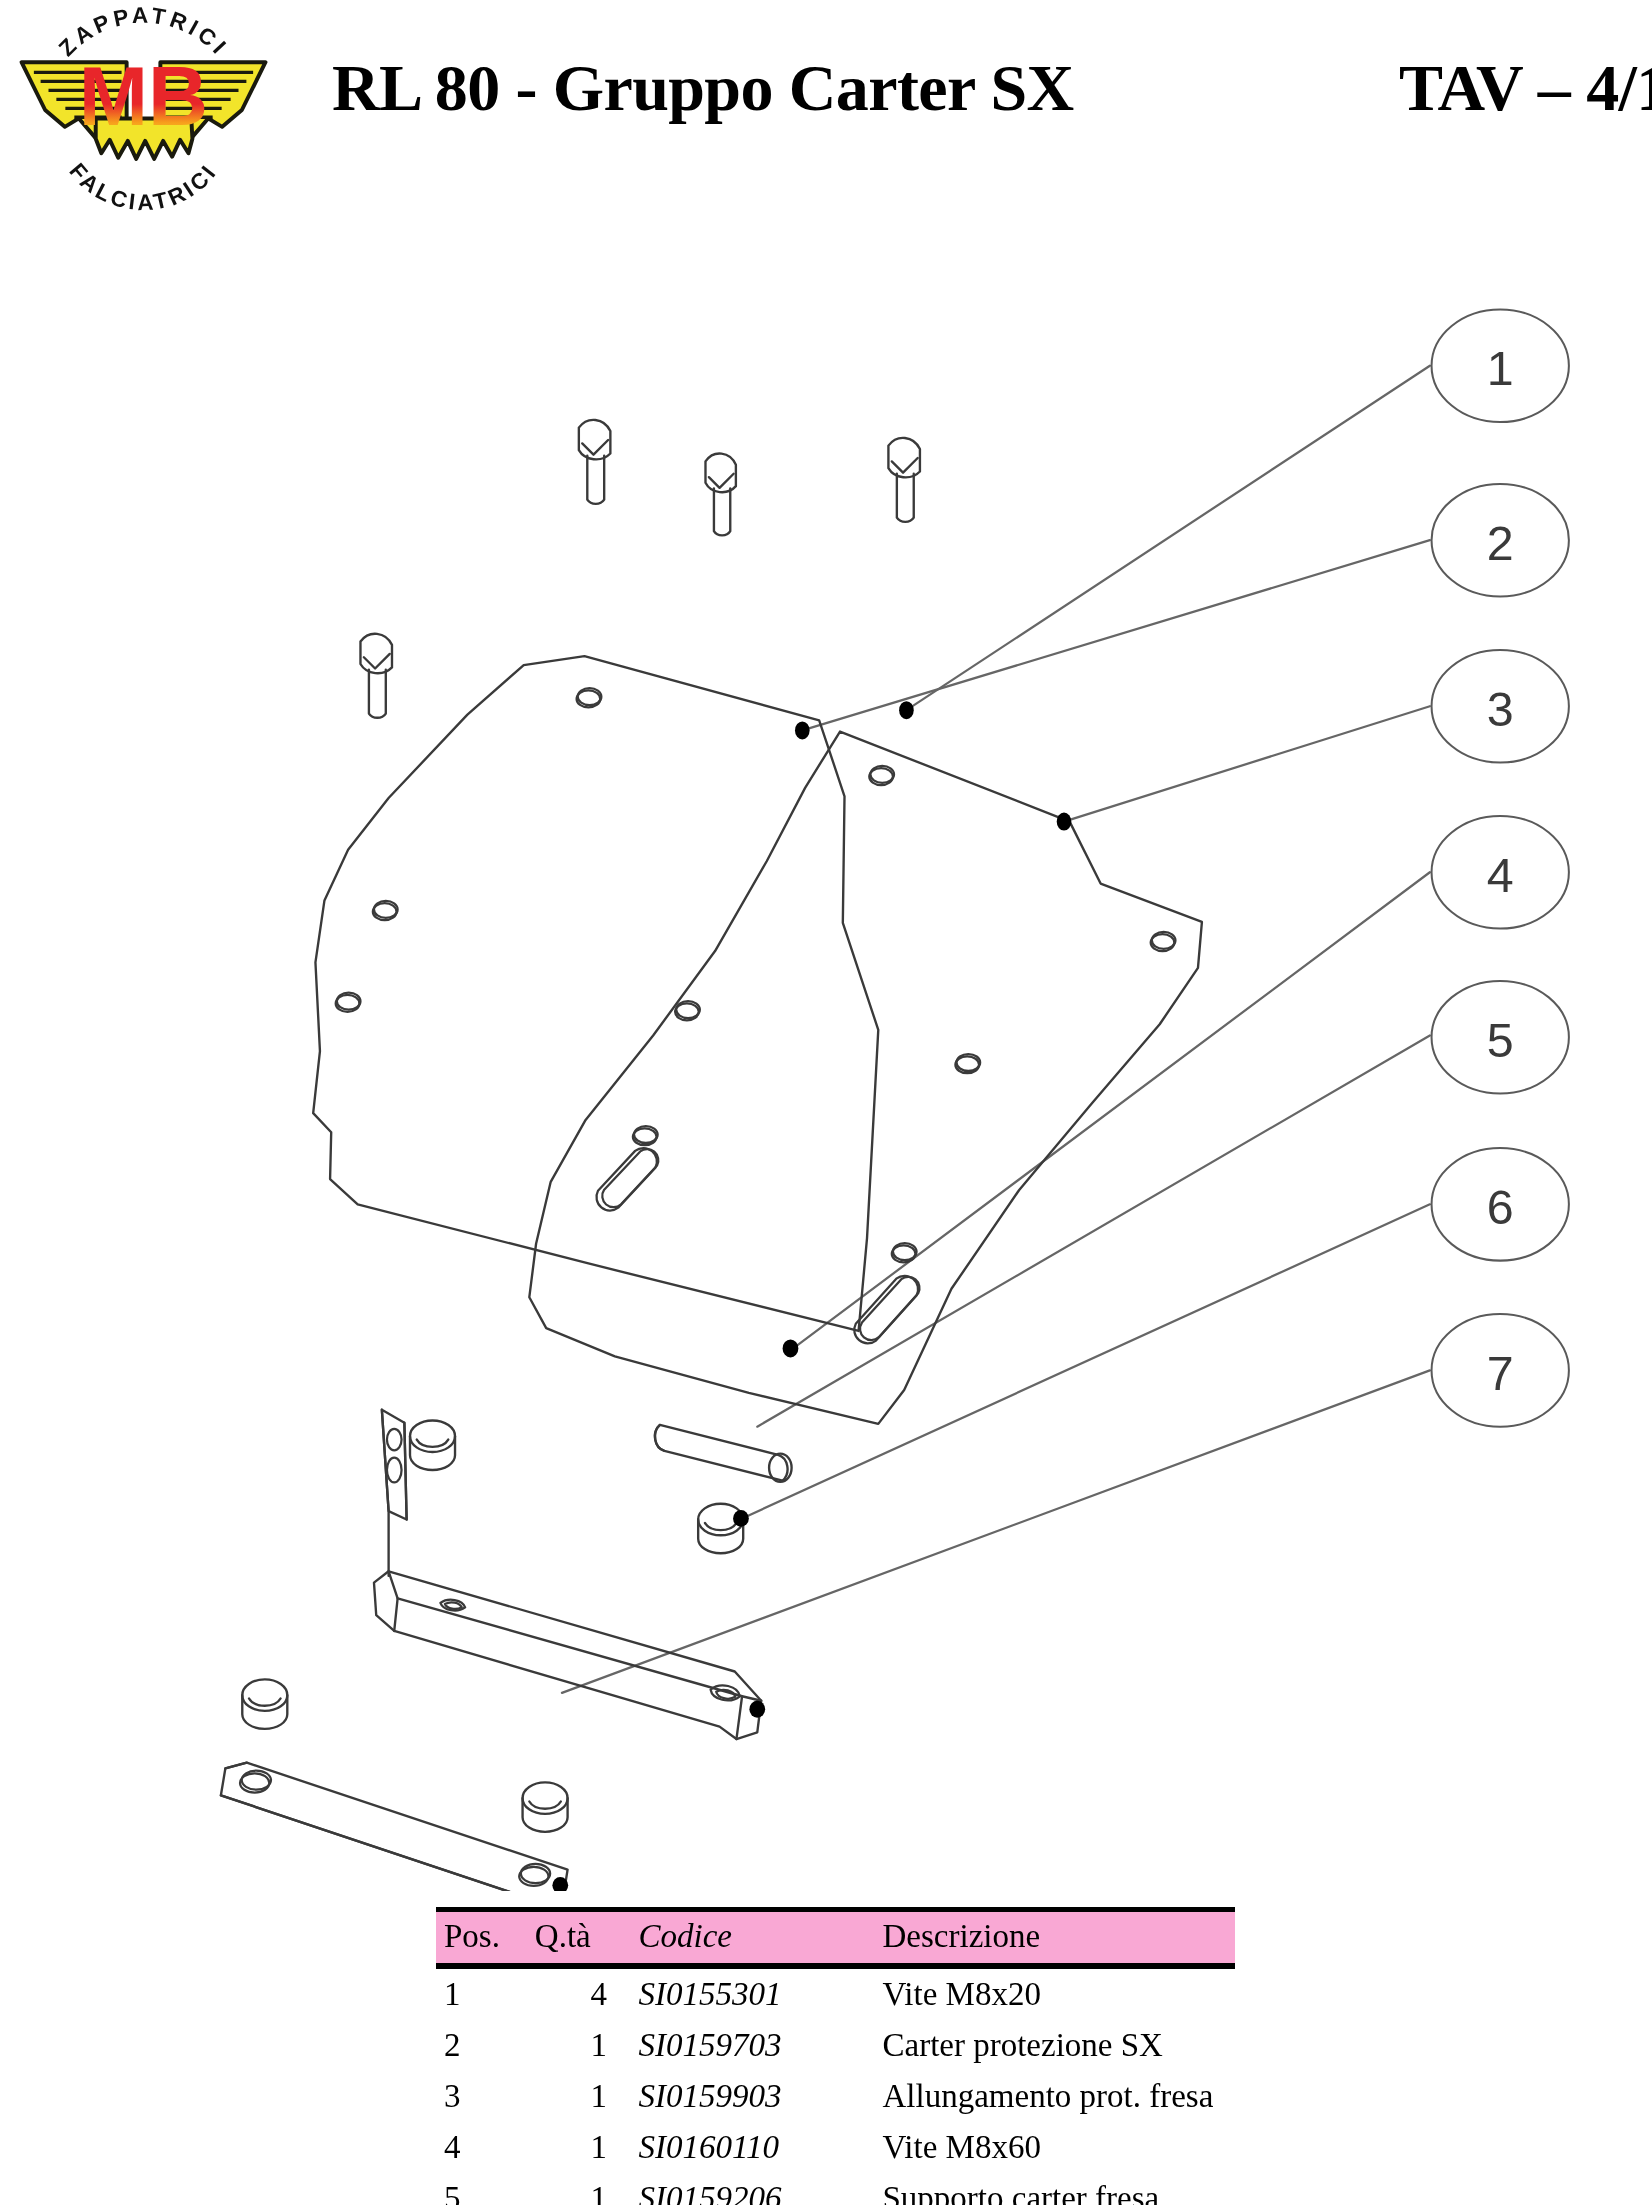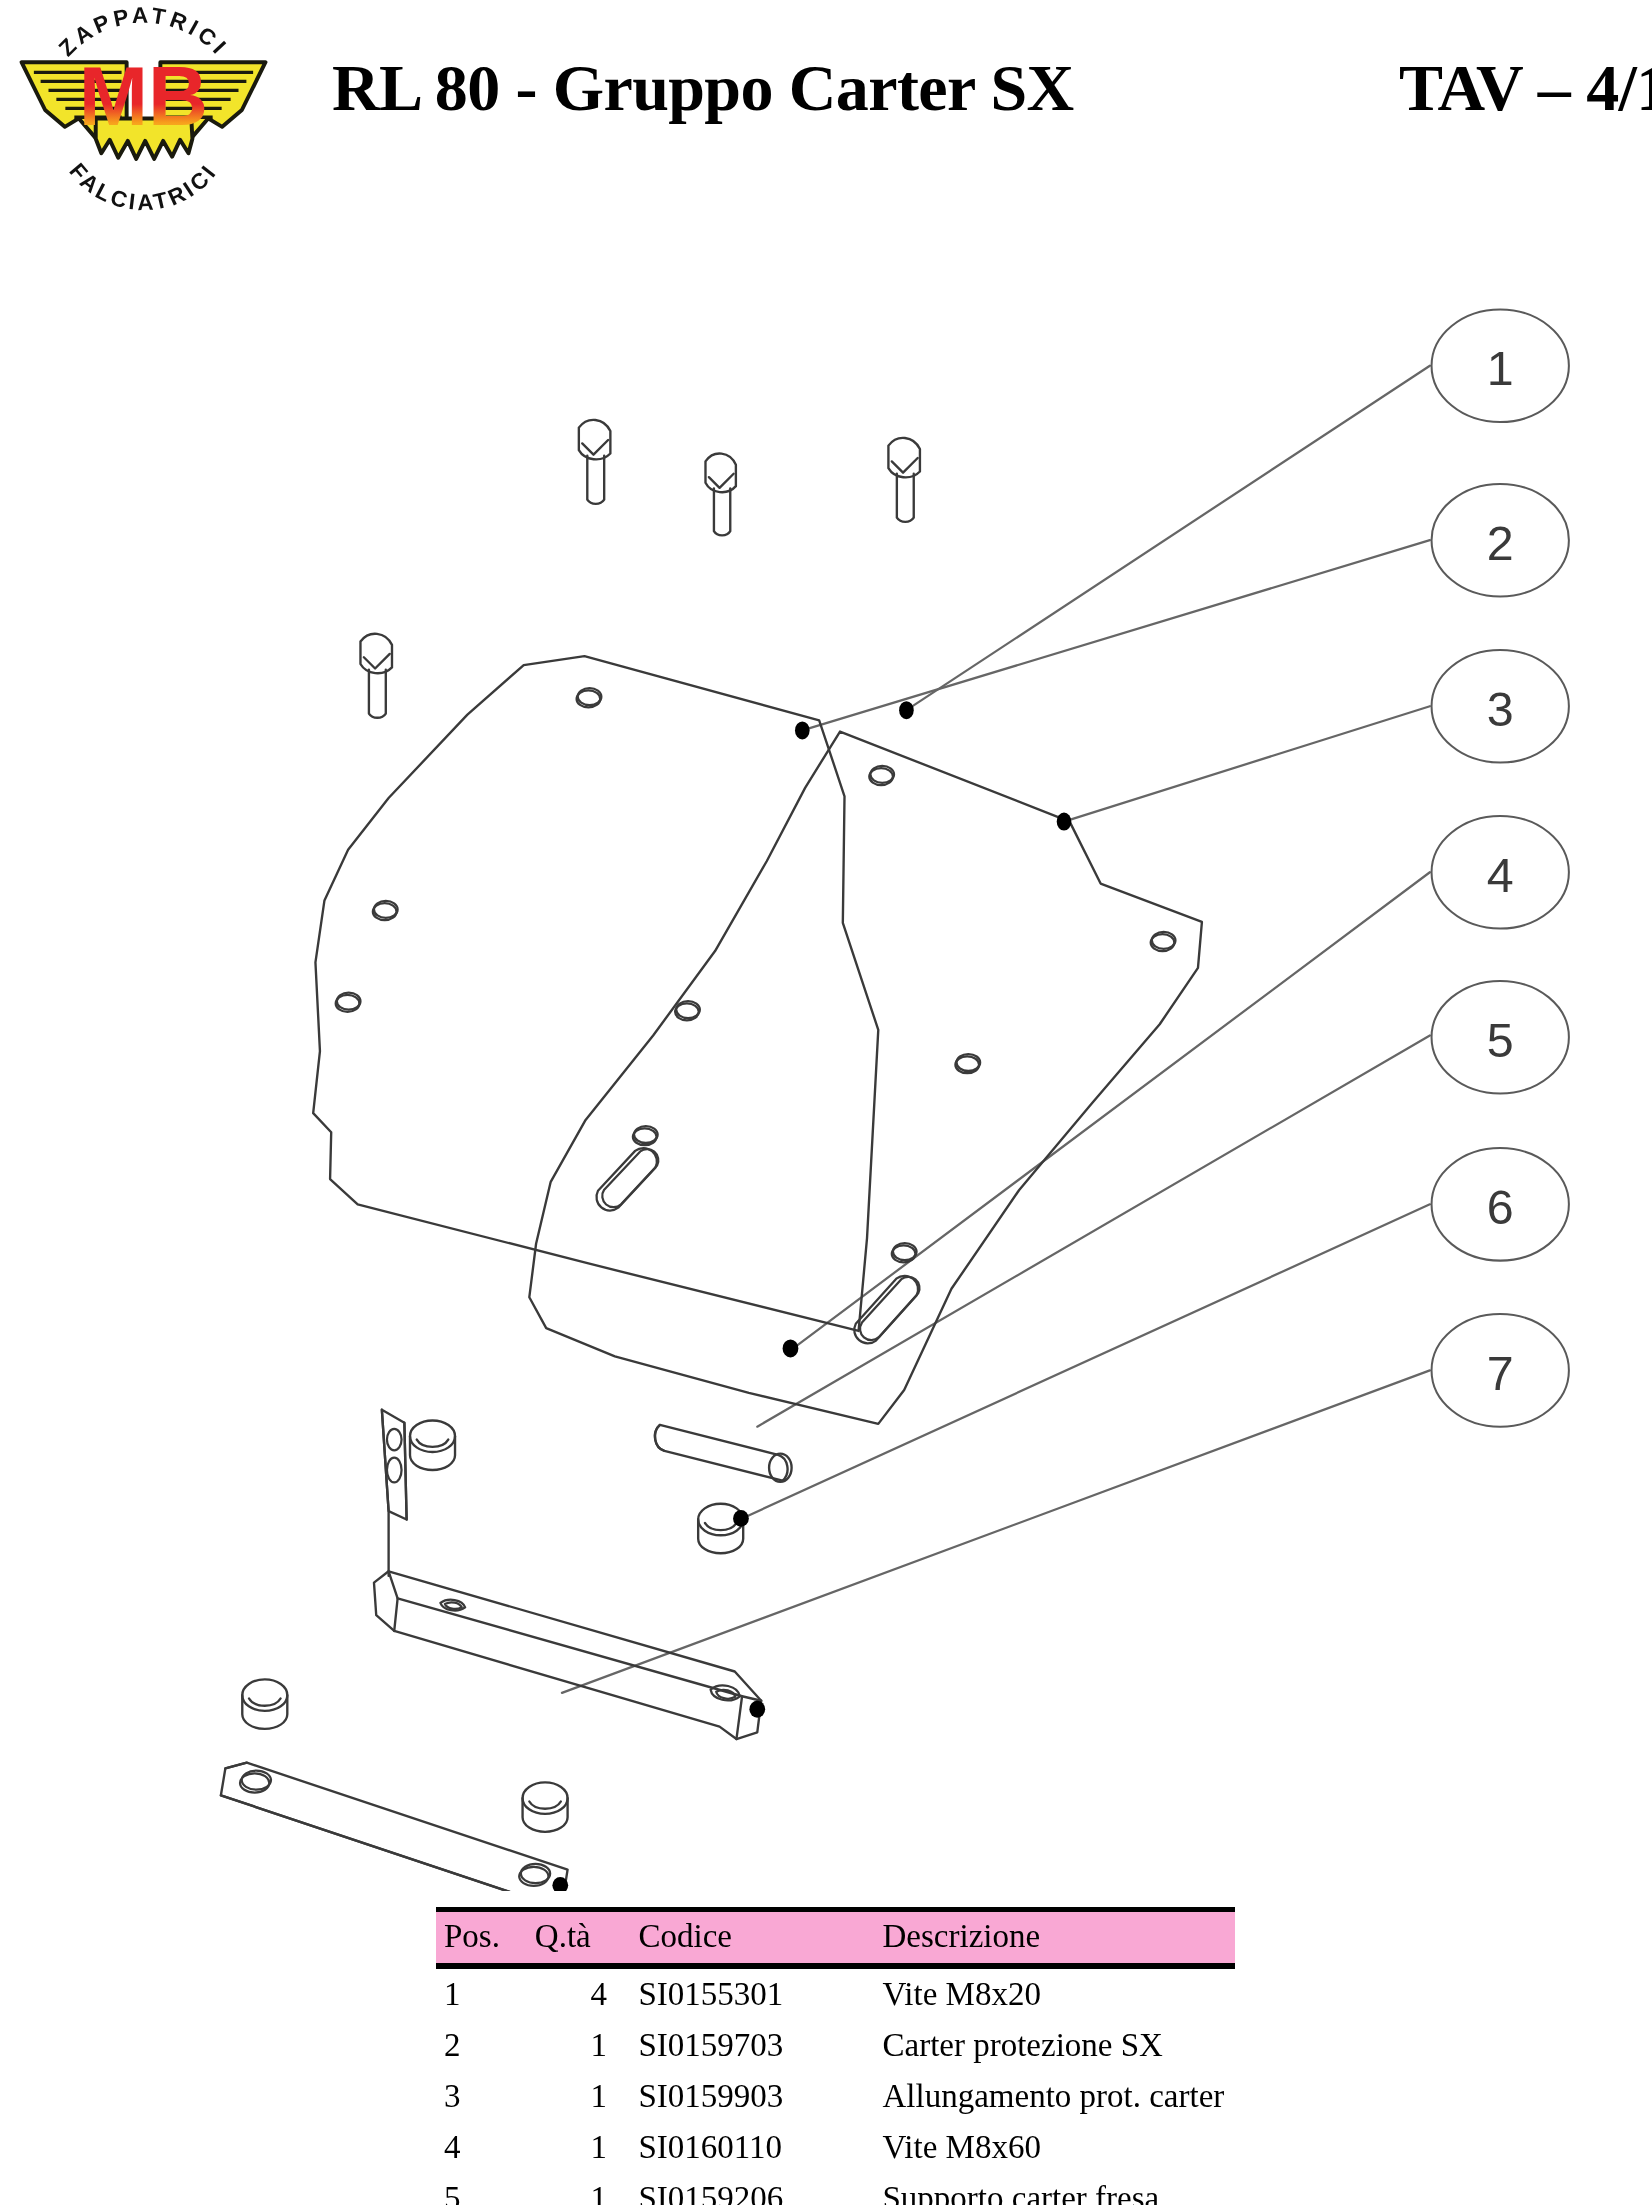--- a/index.html
+++ b/index.html
@@ -38,21 +38,21 @@
       height:42px;
       vertical-align:middle;}
   table.parts tbody td{
       padding:9px 0 9px 0;
       font-size:33px;
       line-height:1.0;
       vertical-align:top;
       border:0;}
   .c-pos{width:84px;text-align:left;padding-left:8px !important;}
   .c-qta{width:79px;text-align:right;padding-right:22.5px !important;}
-  .c-cod{width:236px;text-align:left;padding-left:9px !important;}
+  .c-cod{width:236px;text-align:left;padding-left:9px !important;font-style:italic;}
   .c-desc{text-align:left;padding-left:8px !important;}
   thead .c-pos{padding-left:8px !important;}
   thead .c-qta{text-align:left;padding-left:6.8px !important;padding-right:0 !important;}
   thead .c-cod{padding-left:9px !important;}
   thead .c-desc{padding-left:8px !important;}
 </style>
 </head>
 <body>
 
 <div id="header">
@@ -394,21 +394,21 @@
       <tr>
         <td class="c-pos">2</td>
         <td class="c-qta">1</td>
         <td class="c-cod">SI0159703</td>
         <td class="c-desc">Carter protezione SX</td>
       </tr>
       <tr>
         <td class="c-pos">3</td>
         <td class="c-qta">1</td>
         <td class="c-cod">SI0159903</td>
-        <td class="c-desc">Allungamento prot. carter</td>
+        <td class="c-desc">Allungamento prot. fresa</td>
       </tr>
       <tr>
         <td class="c-pos">4</td>
         <td class="c-qta">1</td>
         <td class="c-cod">SI0160110</td>
         <td class="c-desc">Vite M8x60</td>
       </tr>
       <tr>
         <td class="c-pos">5</td>
         <td class="c-qta">1</td>

